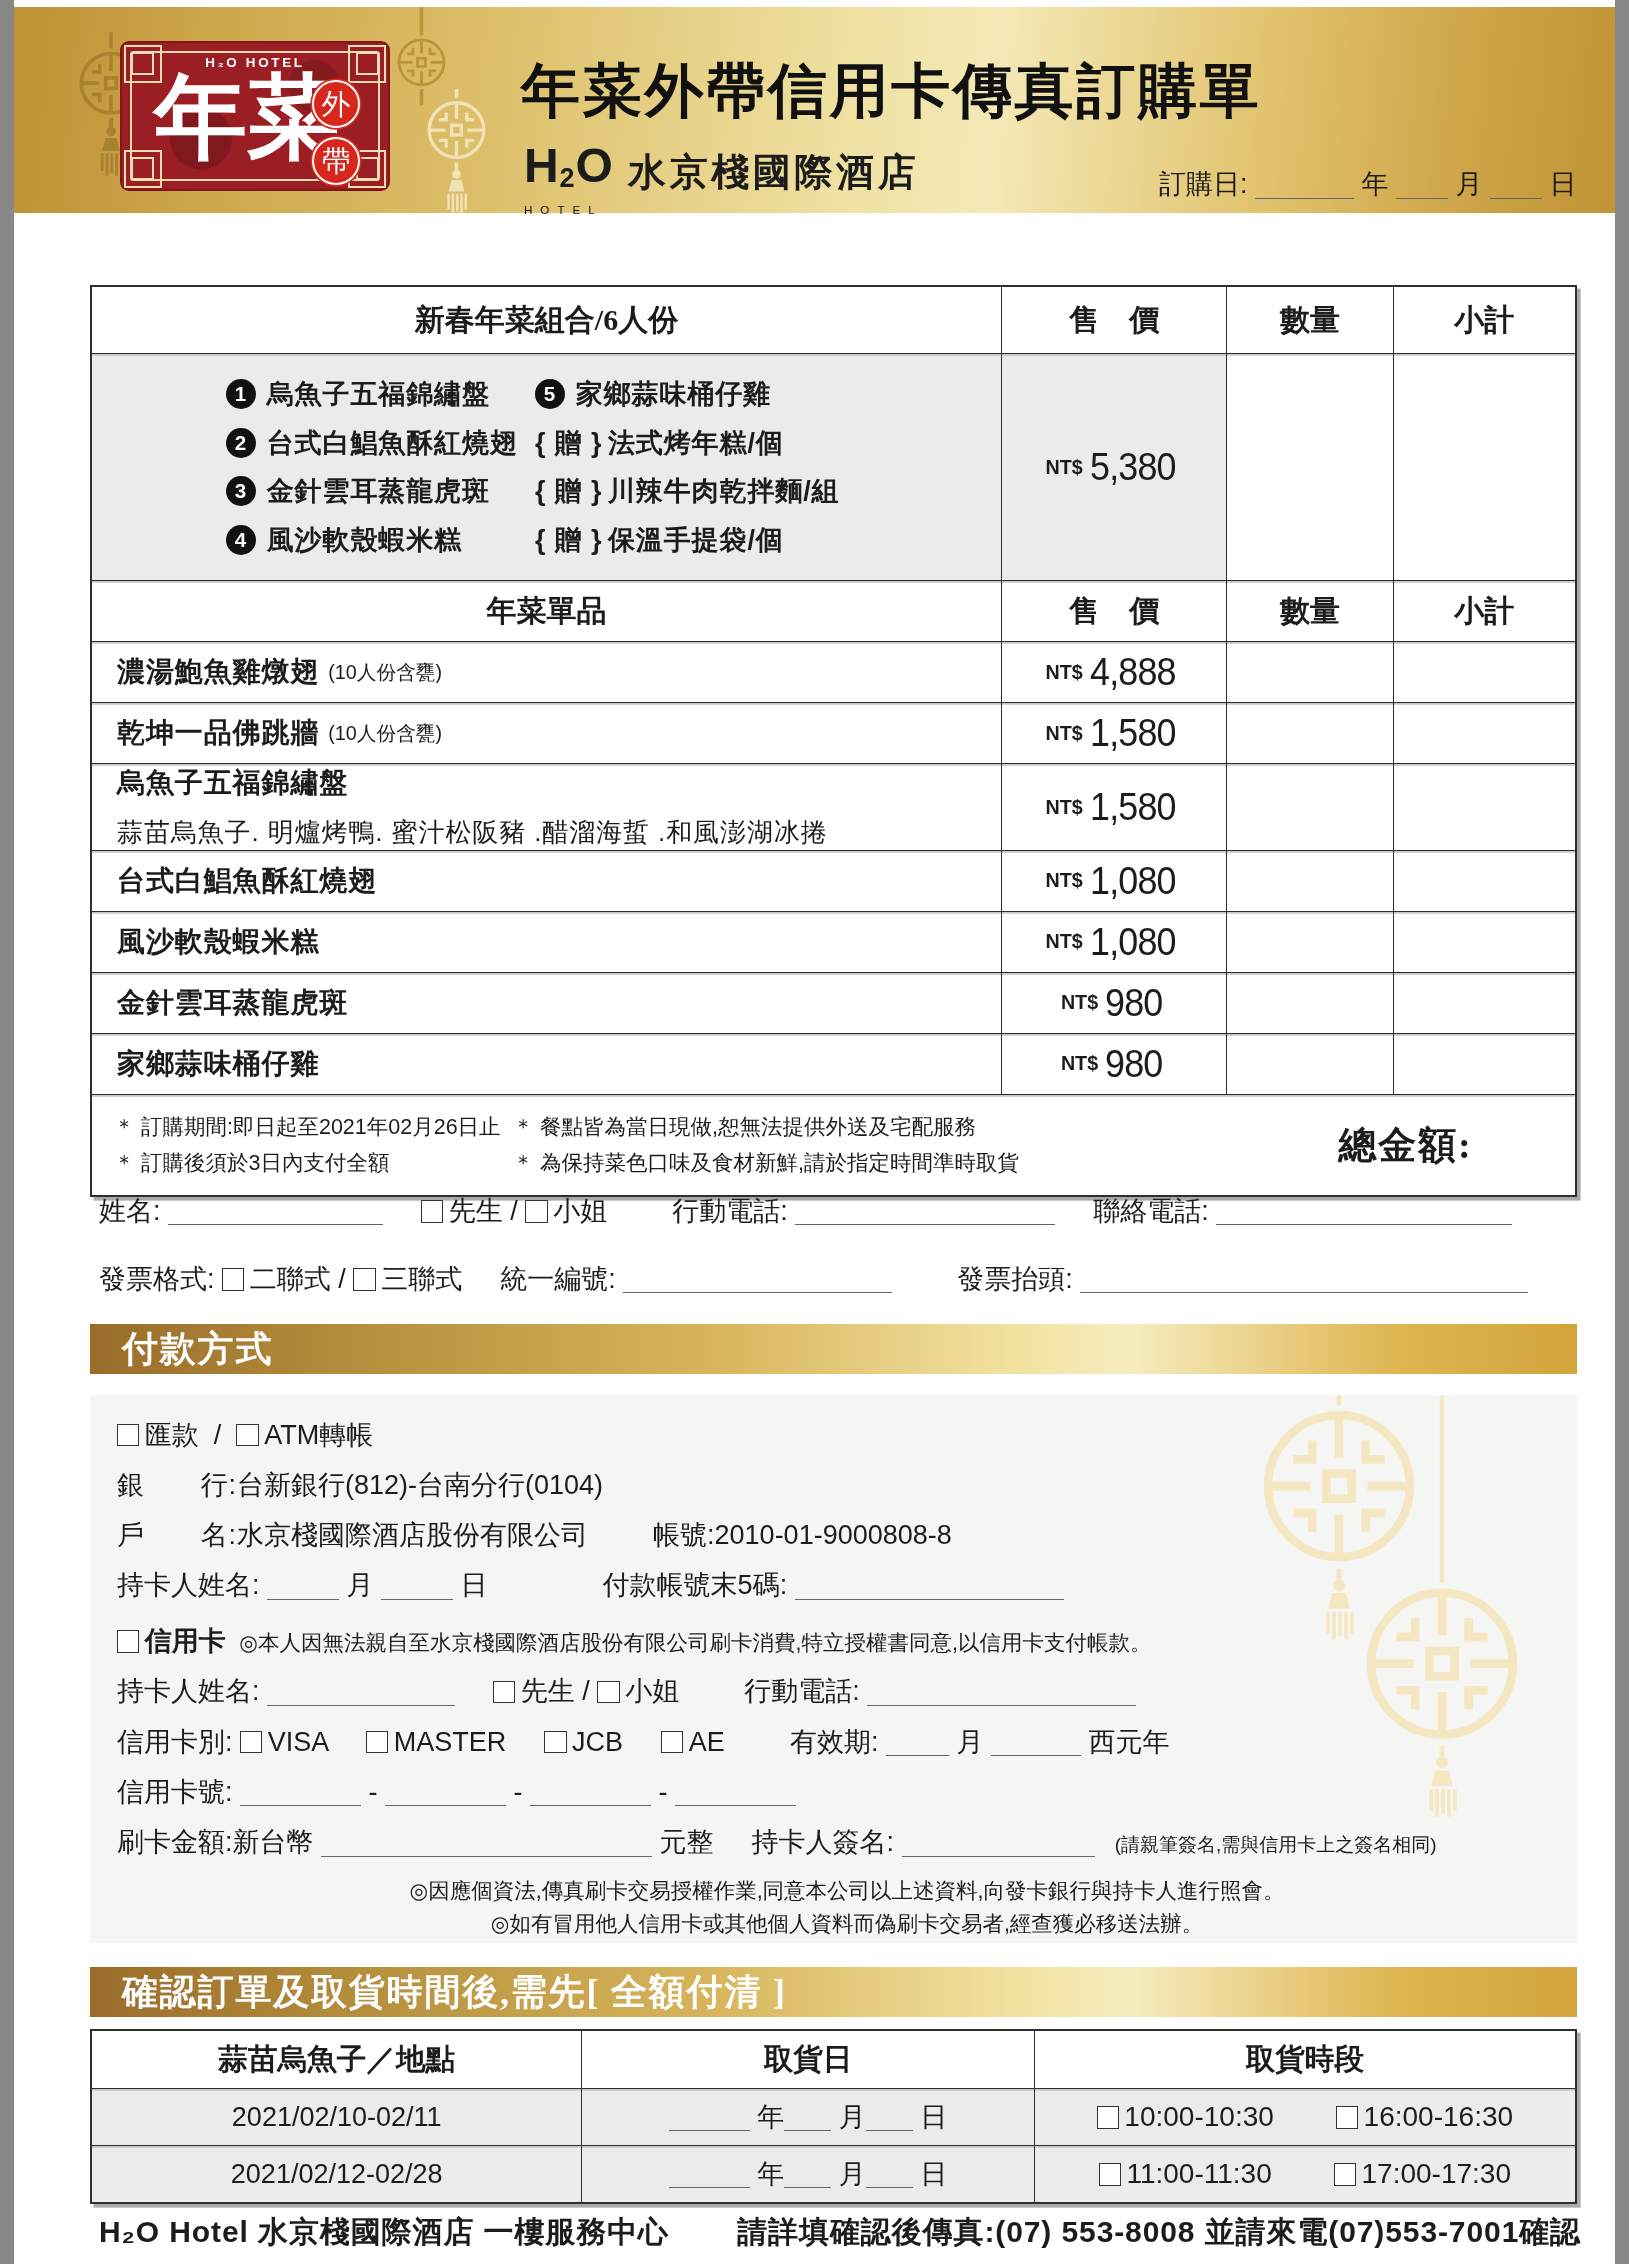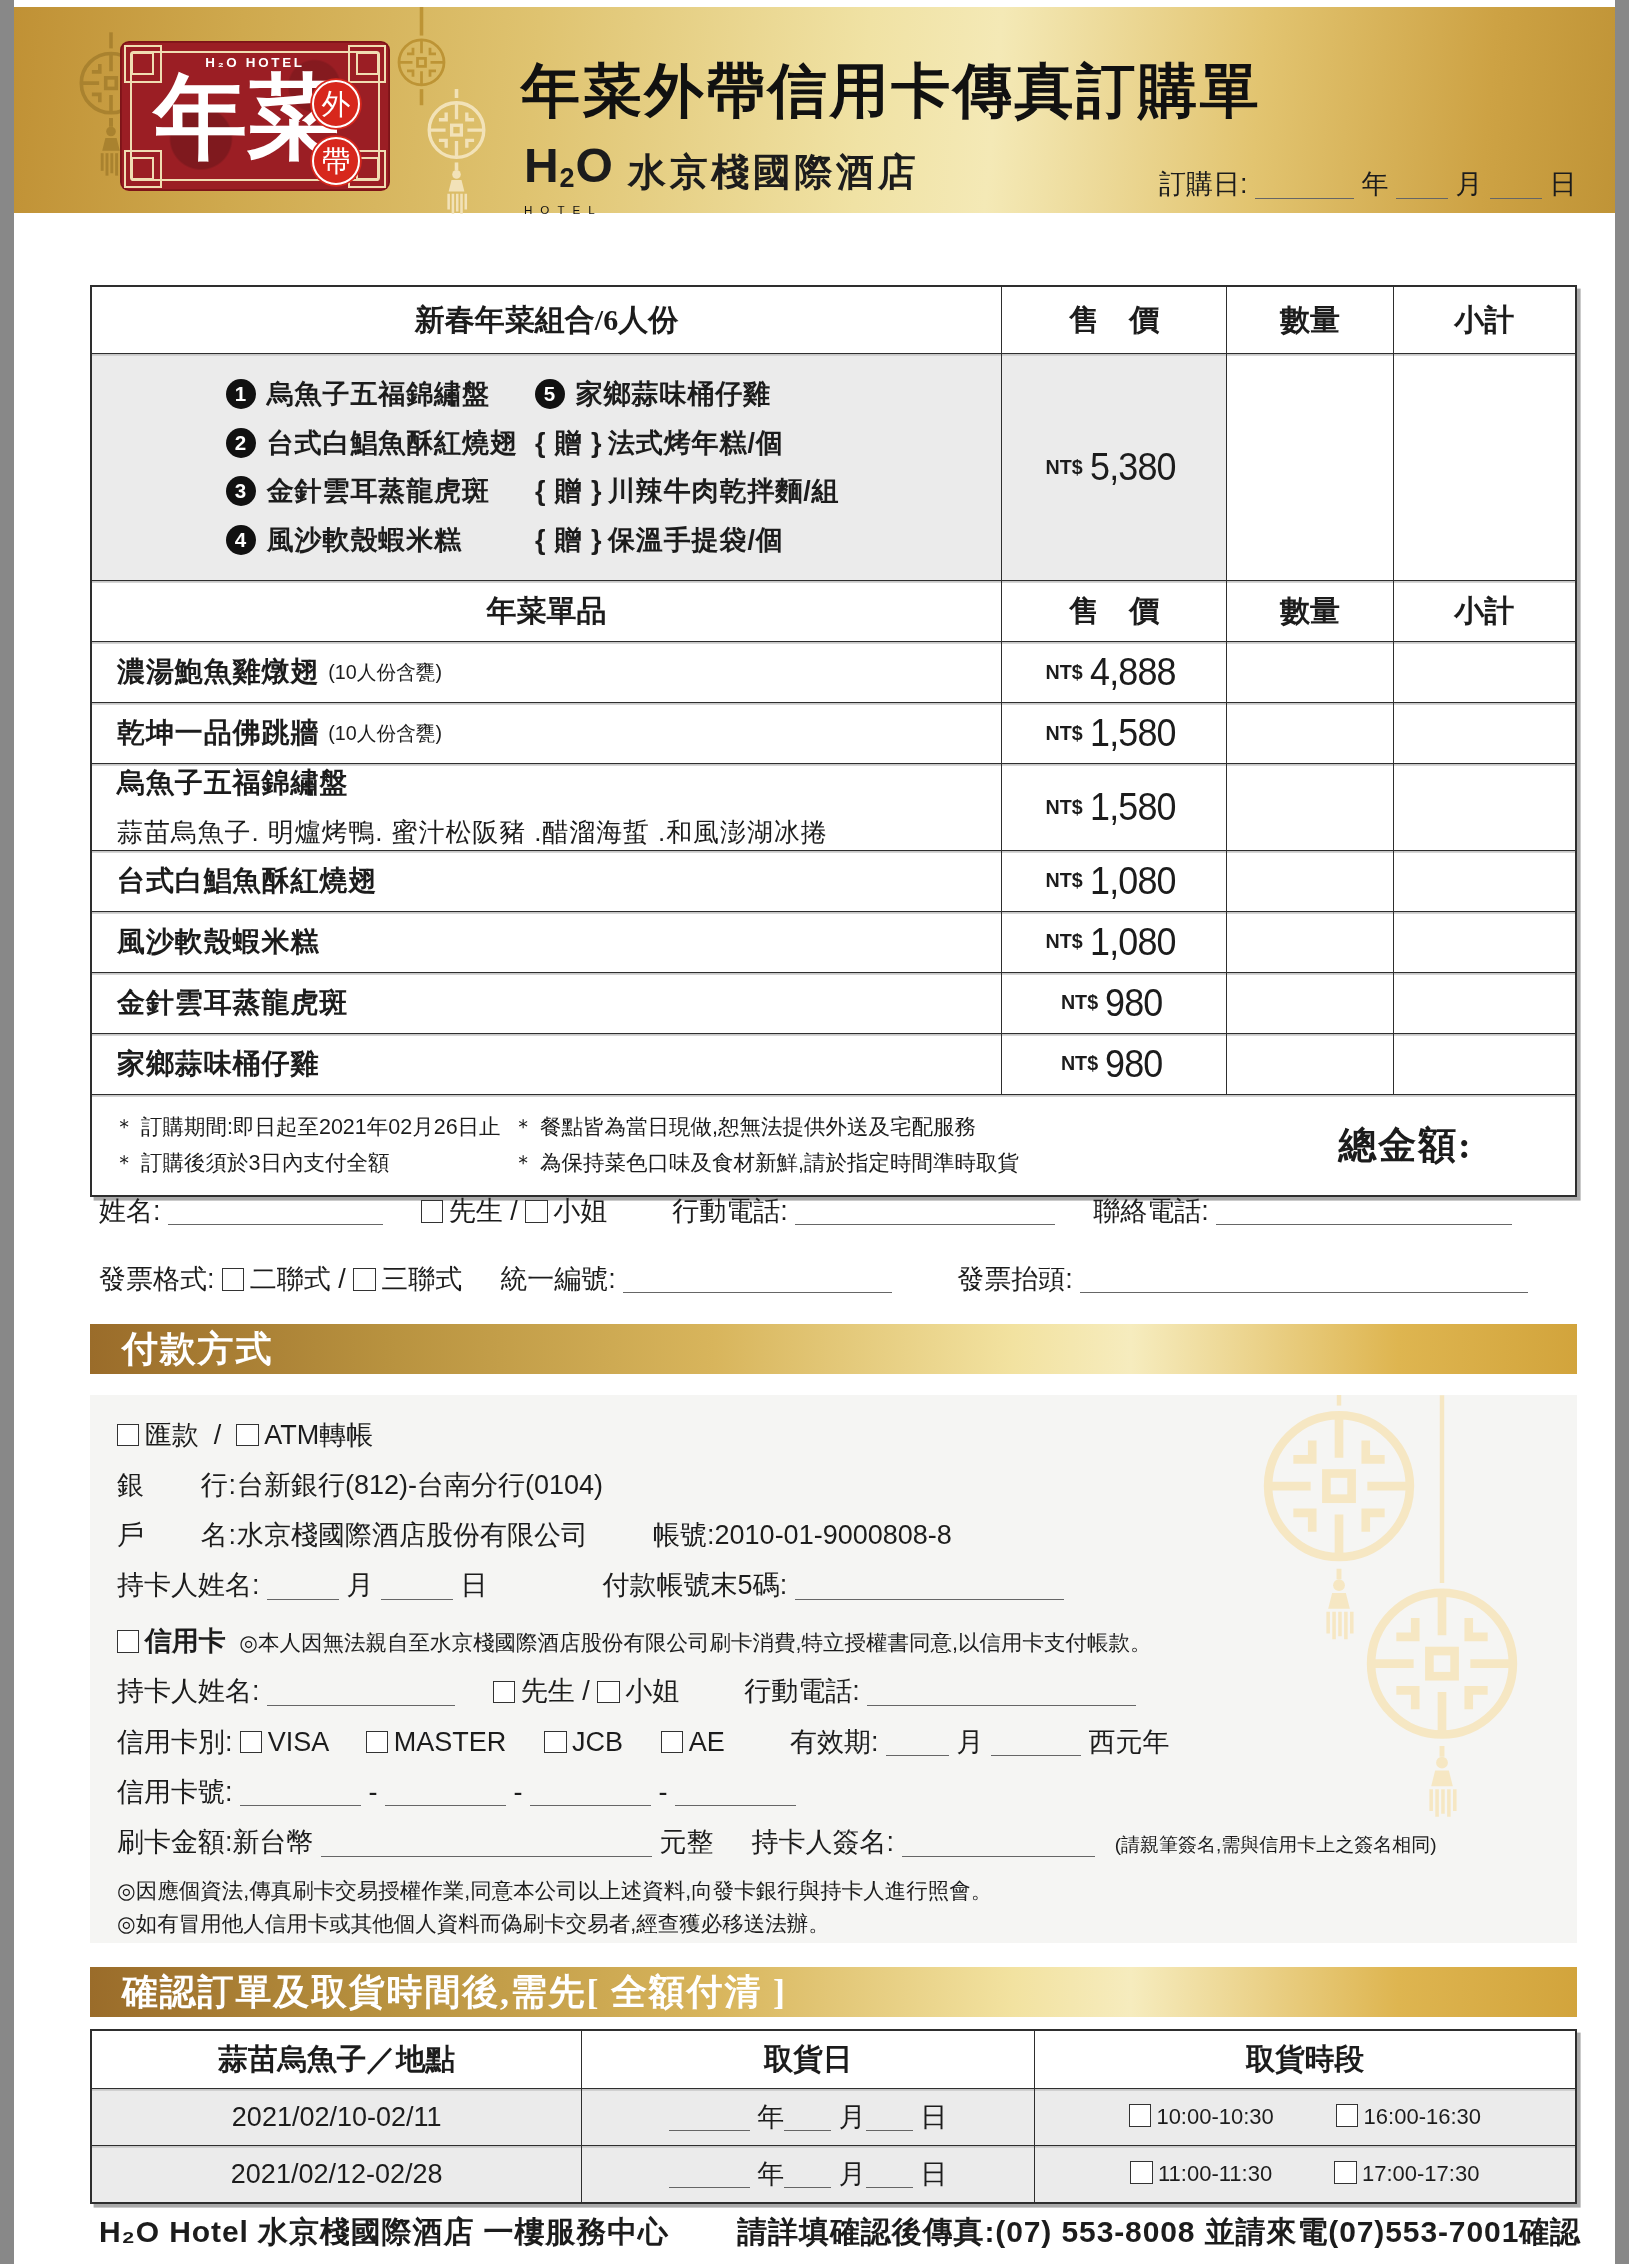--- a/index.html
+++ b/index.html
@@ -86,36 +86,36 @@
 
   
   .fline{ position:absolute; left:85px; font-size:27px; white-space:nowrap; }
   .cb{ display:inline-block; width:22.4px; height:22.4px; border:1.8px solid #333; vertical-align:-2.7px; margin-right:5.4px; background:#fff; }
   .gap-s{ display:inline-block; width:23px; } .gap-m{ display:inline-block; width:50px; }
 
   
   .pay-box{ position:absolute; left:76px; top:1395px; width:1487px; height:548px; background:#f5f5f3; overflow:hidden; }
   .pay-inner{ position:relative; z-index:2; padding:21.5px 0 0 27px; font-size:27px; }
   .prow{ margin-bottom:14.3px; white-space:nowrap; }
-  .prow.small{ font-size:21.5px; line-height:32px; margin-bottom:1.8px; }
+  .prow.small{ font-size:21.5px; line-height:32px; margin-bottom:1.8px;text-align:center; }
   .slabel{ letter-spacing:0.9px; }
   .sign-note{ font-size:19px; margin-left:12.5px; }
   .deco{ position:absolute; z-index:1; color:#f6e7c3; }
   .hdeco{ position:absolute; }
 
   
   .ptable{ position:absolute; left:76px; top:2029px; width:1487px;
     display:grid; grid-template-columns:33% 30.5% 36.5%;
     border:2.7px solid #2e2e2e; box-shadow:3.6px 3.6px 0 #a9a9a9; background:#fff; }
   .pc{ border-left:1.8px solid #2e2e2e; display:flex; align-items:center; justify-content:center; min-height:57px; font-size:27px; }
   .pc.c0{ border-left:none; }
   .pc.rt{ border-top:1.8px solid #2e2e2e; box-shadow:inset 0 2.7px 0 -0.9px #c7c7c7; }
   .pc.head{ font-family:"Liberation Serif","DejaVu Serif",serif; font-weight:700; font-size:29.6px; }
   .pc.gray{ background:#ebebeb; }
-  .slots{ display:flex; gap:62px; font-size:22px;align-items:flex-end; }
+  .slots{ display:flex; gap:62px; font-size:28px;align-items:flex-end; }
   .slot{ white-space:nowrap; }
 
   .footer-line{ position:absolute; left:85px; top:2212px; font-size:30px; font-weight:700; white-space:nowrap; letter-spacing:0.9px; }
   .footer-line .fr{ margin-left:59px; }
 </style>
 </head>
 <body>
 
 <svg width="0" height="0" style="position:absolute">
   <defs>

